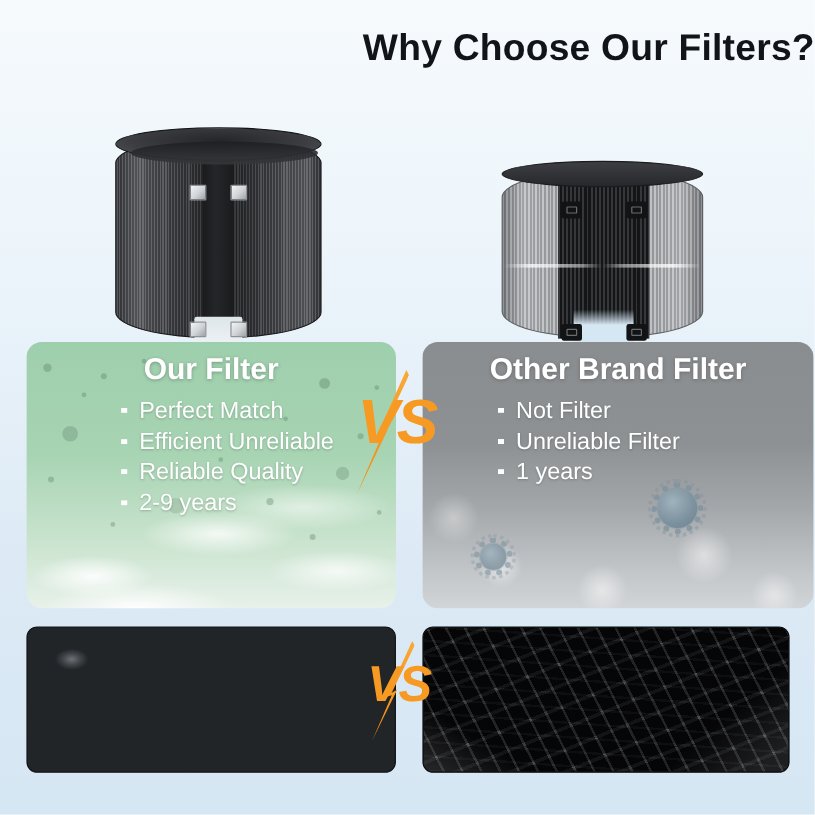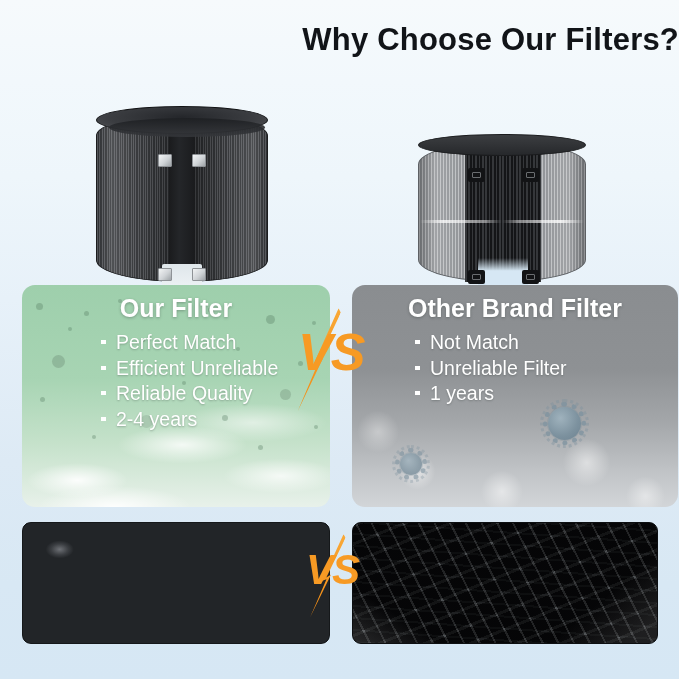--- a/index.html
+++ b/index.html
@@ -488,32 +488,32 @@
       <div class="speck" style="left:118px; top:130px; width:13px; height:13px; background:rgba(140,168,146,0.38);"></div>
       <div class="speck" style="left:292px; top:140px; width:4px;  height:4px;"></div>
       <div class="speck" style="left:70px;  top:150px; width:4px;  height:4px;"></div>
       <div class="speck" style="left:236px; top:160px; width:5px;  height:5px;"></div>
     </div>
     <div class="panel-heading">Our Filter</div>
     <ul class="bullets" id="bullets-ours">
       <li><span class="bullet-mark"></span><span>Perfect Match</span></li>
       <li><span class="bullet-mark"></span><span>Efficient Unreliable</span></li>
       <li><span class="bullet-mark"></span><span>Reliable Quality</span></li>
-      <li><span class="bullet-mark"></span><span>2-4 years</span></li>
+      <li><span class="bullet-mark"></span><span>2-9 years</span></li>
     </ul>
   </div>
 
   <div class="panel" id="panel-other">
     <div class="specks">
       <div class="germ" style="left:196px; top:122px; width:33px; height:33px;"></div>
       <div class="germ" style="left:48px;  top:168px; width:22px; height:22px; opacity:0.8;"></div>
     </div>
     <div class="panel-heading">Other Brand Filter</div>
     <ul class="bullets" id="bullets-other">
-      <li><span class="bullet-mark"></span><span>Not Match</span></li>
+      <li><span class="bullet-mark"></span><span>Not Filter</span></li>
       <li><span class="bullet-mark"></span></li>
       <li><span class="bullet-mark"></span><span>Unreliable Filter</span></li>
       <li><span class="bullet-mark"></span><span>1 years</span></li>
     </ul>
   </div>
 
   <div id="media-ours"></div>
   <div id="media-other"></div>
 
   <div class="bolt" id="bolt-top"></div>

